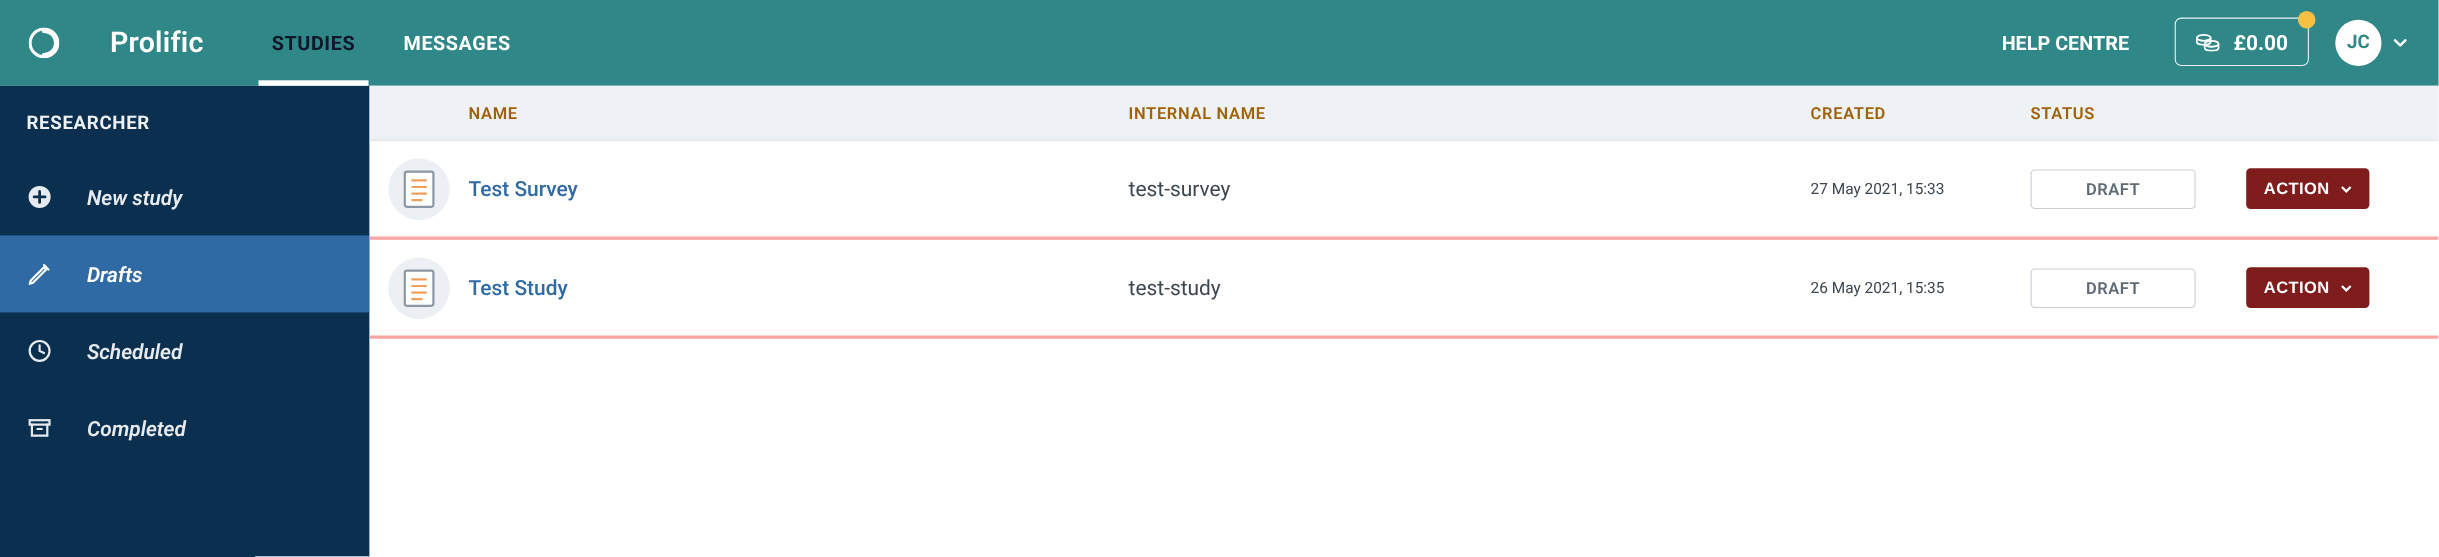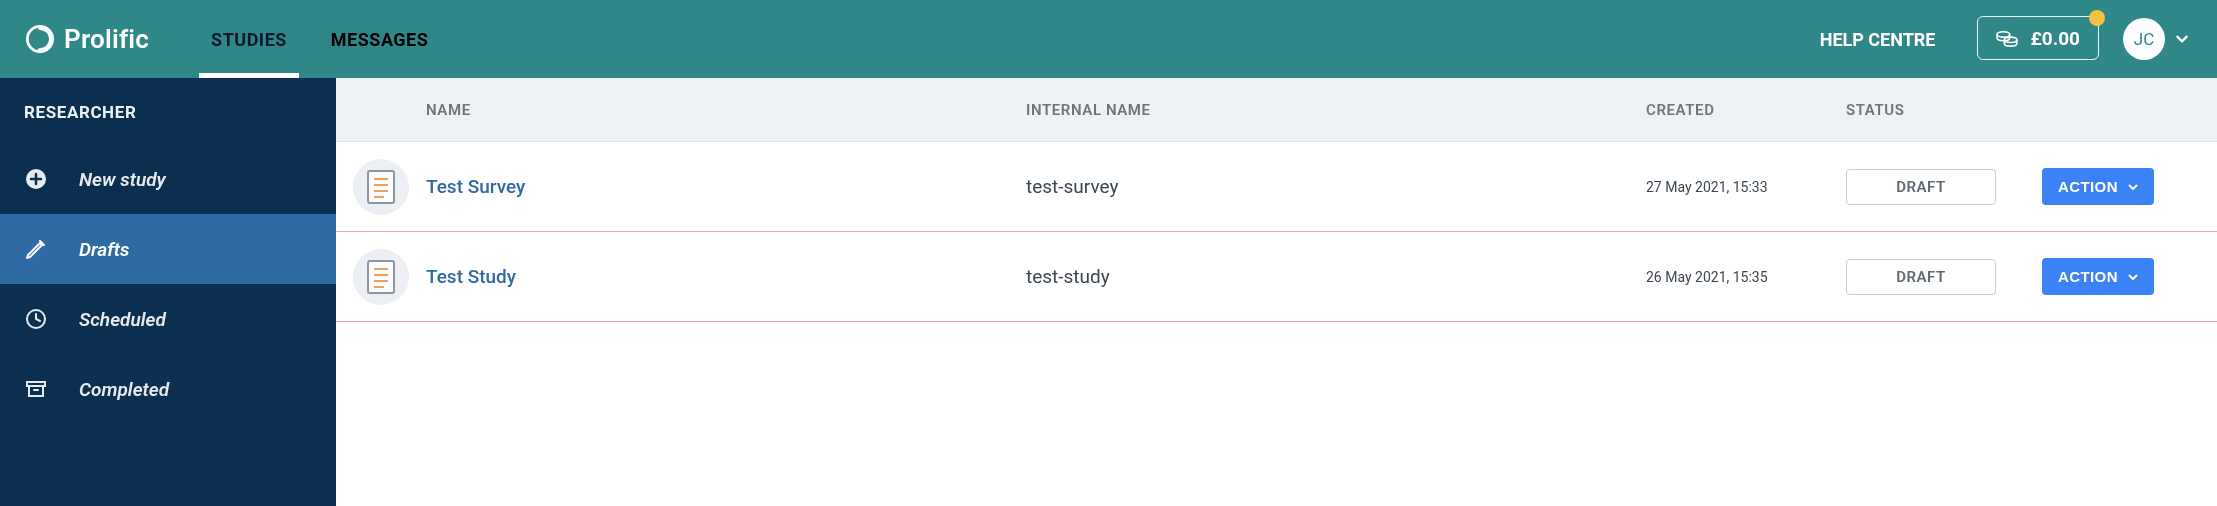--- a/index.html
+++ b/index.html
@@ -27,33 +27,34 @@
     gap: 10px;
     padding-right: 40px;
   }
   .brand-logo {
     width: 28px; height: 28px;
   }
   .brand-name {
     font-size: 26px;
     font-weight: 600;
     letter-spacing: .2px;
+    margin-left: 36px;
   }
   .topnav {
     display: flex;
     align-items: stretch;
   }
   .topnav-item {
     display: flex;
     align-items: center;
     padding: 0 22px;
     font-size: 18px;
     font-weight: 700;
     letter-spacing: .5px;
-    color: #000000;
+    color: #ffffff;
     cursor: pointer;
     position: relative;
   }
   .topnav-item.active { color: #0f172a; }
   .topnav-item.active::after {
     content: "";
     position: absolute;
     left: 10px; right: 10px; bottom: 0;
     height: 5px;
     background: #fff;
@@ -102,21 +103,21 @@
     cursor: pointer;
   }
   .avatar {
     width: 42px; height: 42px;
     background: #fff;
     color: #308787;
     border-radius: 50%;
     display: flex;
     align-items: center;
     justify-content: center;
-    font-weight: 400;
+    font-weight: 700;
     font-size: 17px;
   }
   .chev-down { width: 14px; height: 14px; }
 
   
   .layout { display: flex; height: calc(506px - 78px); }
 
   
   .sidebar {
     width: 336px;
@@ -147,37 +148,37 @@
   .side-item.active { background: #2f6aa5; color: #fff; }
   .side-icon { width: 24px; height: 24px; flex: 0 0 24px; }
 
   
   .main { flex: 1; background: #fff; overflow: auto; }
 
   .table-header {
     display: grid;
     grid-template-columns: 90px 600px 620px 200px 170px 1fr;
     align-items: center;
-    height: 64px;
+    height: 50px;
     background: #eef1f5;
     font-size: 15px;
     font-weight: 600;
     letter-spacing: .6px;
-    color: #737373;
+    color: #a16207;
     border-bottom: 1px solid #dfe3e8;
   }
   .th-name { padding-left: 0; }
   .th-icon-spacer {}
 
   .row {
     display: grid;
     grid-template-columns: 90px 600px 620px 200px 170px 1fr;
     align-items: center;
     min-height: 90px;
-    border-bottom: 1px solid #fca5a5;
+    border-bottom: 3px solid #fca5a5;
     font-size: 19px;
   }
   .row-icon {
     display: flex;
     justify-content: center;
   }
   .doc-badge {
     width: 56px; height: 56px;
     border-radius: 50%;
     background: #eceff3;
@@ -203,21 +204,21 @@
     width: 150px;
     text-align: center;
   }
 
   .row-action-cell {
     display: flex;
     justify-content: flex-start;
     padding-left: 26px;
   }
   .action-btn {
-    background: #3b82f6;
+    background: #7f1d1d;
     color: #fff;
     font-size: 15px;
     font-weight: 700;
     letter-spacing: .4px;
     border: none;
     border-radius: 4px;
     padding: 10px 16px;
     display: flex;
     align-items: center;
     gap: 10px;

